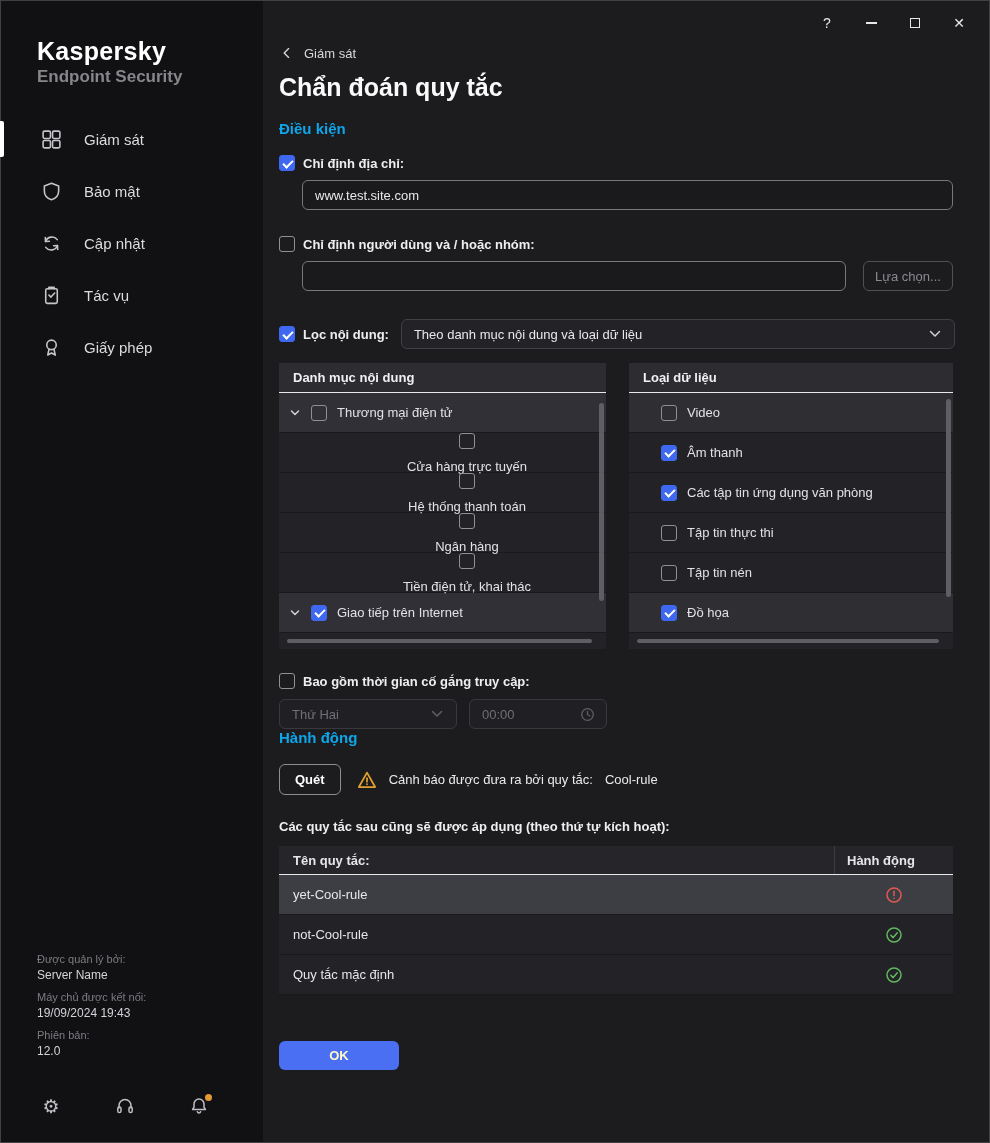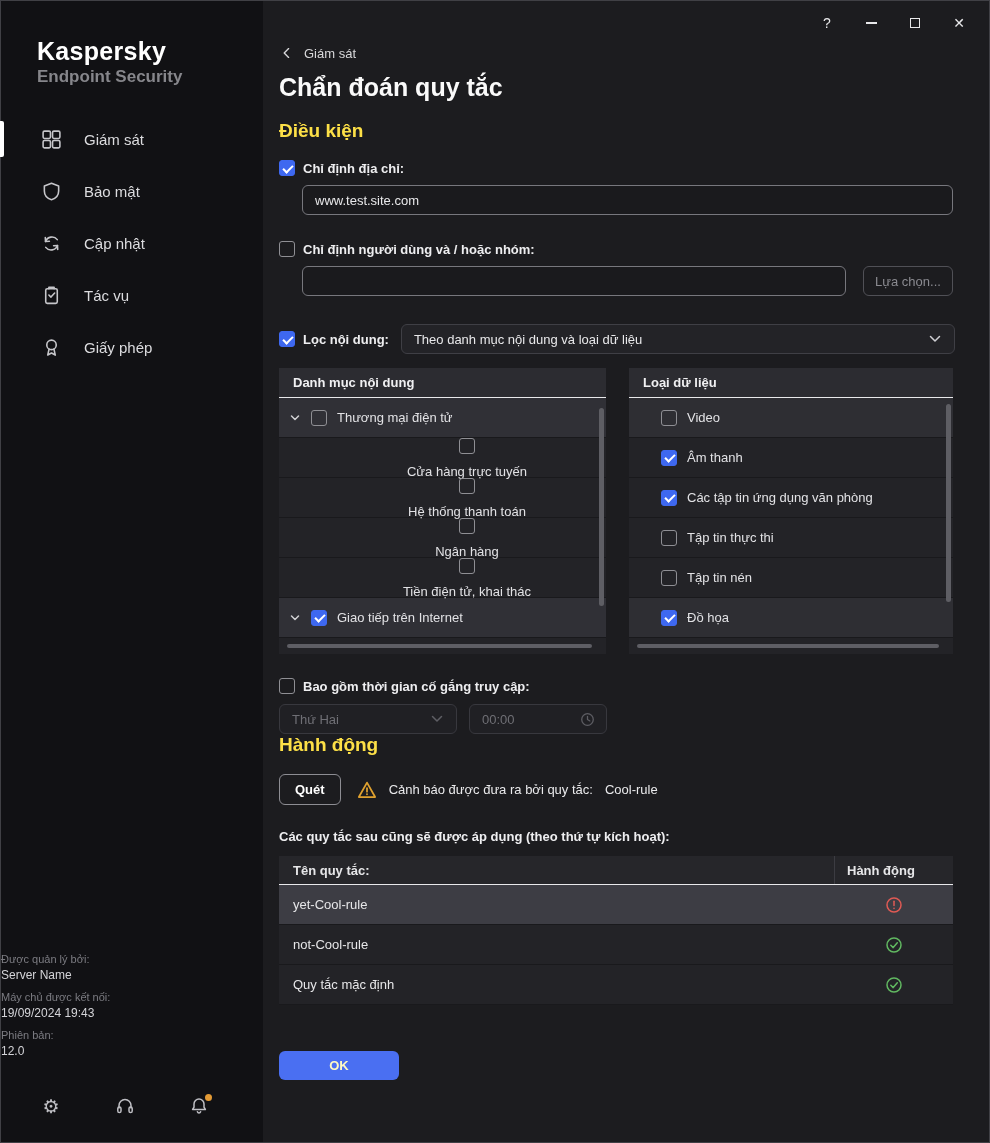--- a/index.html
+++ b/index.html
@@ -14,41 +14,41 @@
   .sidebar { width:262px; flex-shrink:0; background:#111114; display:flex; flex-direction:column; }
   .brand { padding:36px 0 0 36px; }
   .brand-line1 { font-size:25px; font-weight:bold; color:#ffffff; letter-spacing:.3px; }
   .brand-line2 { font-size:17px; font-weight:bold; color:#86868b; margin-top:1px; }
   .nav { margin-top:26px; }
   .nav-item { position:relative; display:flex; align-items:center; gap:22px; height:52px; padding-left:40px; font-size:15px; color:#dcdcdf; cursor:pointer; }
   .nav-item.active::before { content:""; position:absolute; left:-1px; top:8px; width:4px; height:36px; background:#ffffff; border-radius:0 2px 2px 0; }
   .nav-item .icon { width:21px; height:21px; display:flex; align-items:center; justify-content:center; }
   .nav-item svg { stroke:#c6c6ca; fill:none; stroke-width:1.5; stroke-linecap:round; stroke-linejoin:round; }
 
-  .server-info { margin-top:auto; }
+  .server-info { margin-top:auto; padding-left:36px; }
   .srv-lbl { color:#7c7c82; font-size:11px; margin-top:9px; }
   .srv-val { color:#d4d4d8; font-size:12px; margin-top:3px; }
   .sidebar-bottom { display:flex; align-items:center; gap:54px; padding:0 0 26px 40px; margin-top:38px; }
   .sb-icon { position:relative; width:20px; height:20px; display:flex; align-items:center; justify-content:center; cursor:pointer; }
   .sb-icon svg { stroke:#bfbfc4; fill:none; stroke-width:1.5; stroke-linecap:round; stroke-linejoin:round; }
   .gear-glyph { font-size:19px; color:#bfbfc4; line-height:1; }
   .bell-dot { position:absolute; top:-2px; right:-3px; width:7px; height:7px; border-radius:50%; background:#e39a35; }
 
   
   .main { position:relative; flex:1; padding:44px 0 0 16px; }
 
   .win-controls { position:absolute; top:8px; right:8px; display:flex; }
   .wc { width:44px; height:28px; display:flex; align-items:center; justify-content:center; color:#e8e8ea; font-size:14px; cursor:pointer; }
   .wc .min-line { width:11px; height:2px; background:#e8e8ea; }
   .wc .max-box { width:10px; height:10px; border:1px solid #e8e8ea; }
 
   .breadcrumb { display:flex; align-items:center; gap:9px; font-size:13px; color:#d8d8da; margin-bottom:12px; cursor:pointer; width:max-content; }
   .breadcrumb svg { stroke:#d8d8da; fill:none; stroke-width:1.7; stroke-linecap:round; stroke-linejoin:round; }
   .page-title { font-size:25px; font-weight:600; color:#fafafa; margin-bottom:18px; }
-  .section-h { font-size:19px; font-weight:bold; color:#fde047; margin-bottom:18px; }
+  .section-h { font-size:15px; font-weight:bold; color:#0ea5e9; margin-bottom:18px; }
 
   .cb-row { display:flex; align-items:center; gap:8px; margin-bottom:9px; width:max-content; cursor:pointer; }
   .cb { width:16px; height:16px; border:1px solid #8f8f94; border-radius:3px; background:transparent; flex-shrink:0; position:relative; }
   .cb.checked { background:#3e68f0; border-color:#3e68f0; }
   .cb.checked::after { content:""; position:absolute; left:5px; top:1.5px; width:4px; height:8px; border:solid #ffffff; border-width:0 2px 2px 0; transform:rotate(45deg); }
   .cb-label { font-size:13px; font-weight:bold; color:#eeeef0; }
 
   .text-input { display:block; width:651px; height:30px; background:#1a1a1d; border:1px solid #77777d; border-radius:6px; color:#e8e8ea; font-size:13px; padding:0 12px; margin-left:23px; margin-bottom:26px; font-family:"Liberation Sans", sans-serif; outline:none; }
   .input-row { display:flex; gap:17px; margin-left:23px; margin-bottom:28px; }
   .input-row .text-input2 { width:544px; height:30px; background:#1a1a1d; border:1px solid #77777d; border-radius:6px; color:#e8e8ea; font-size:13px; padding:0 12px; font-family:"Liberation Sans", sans-serif; outline:none; }

